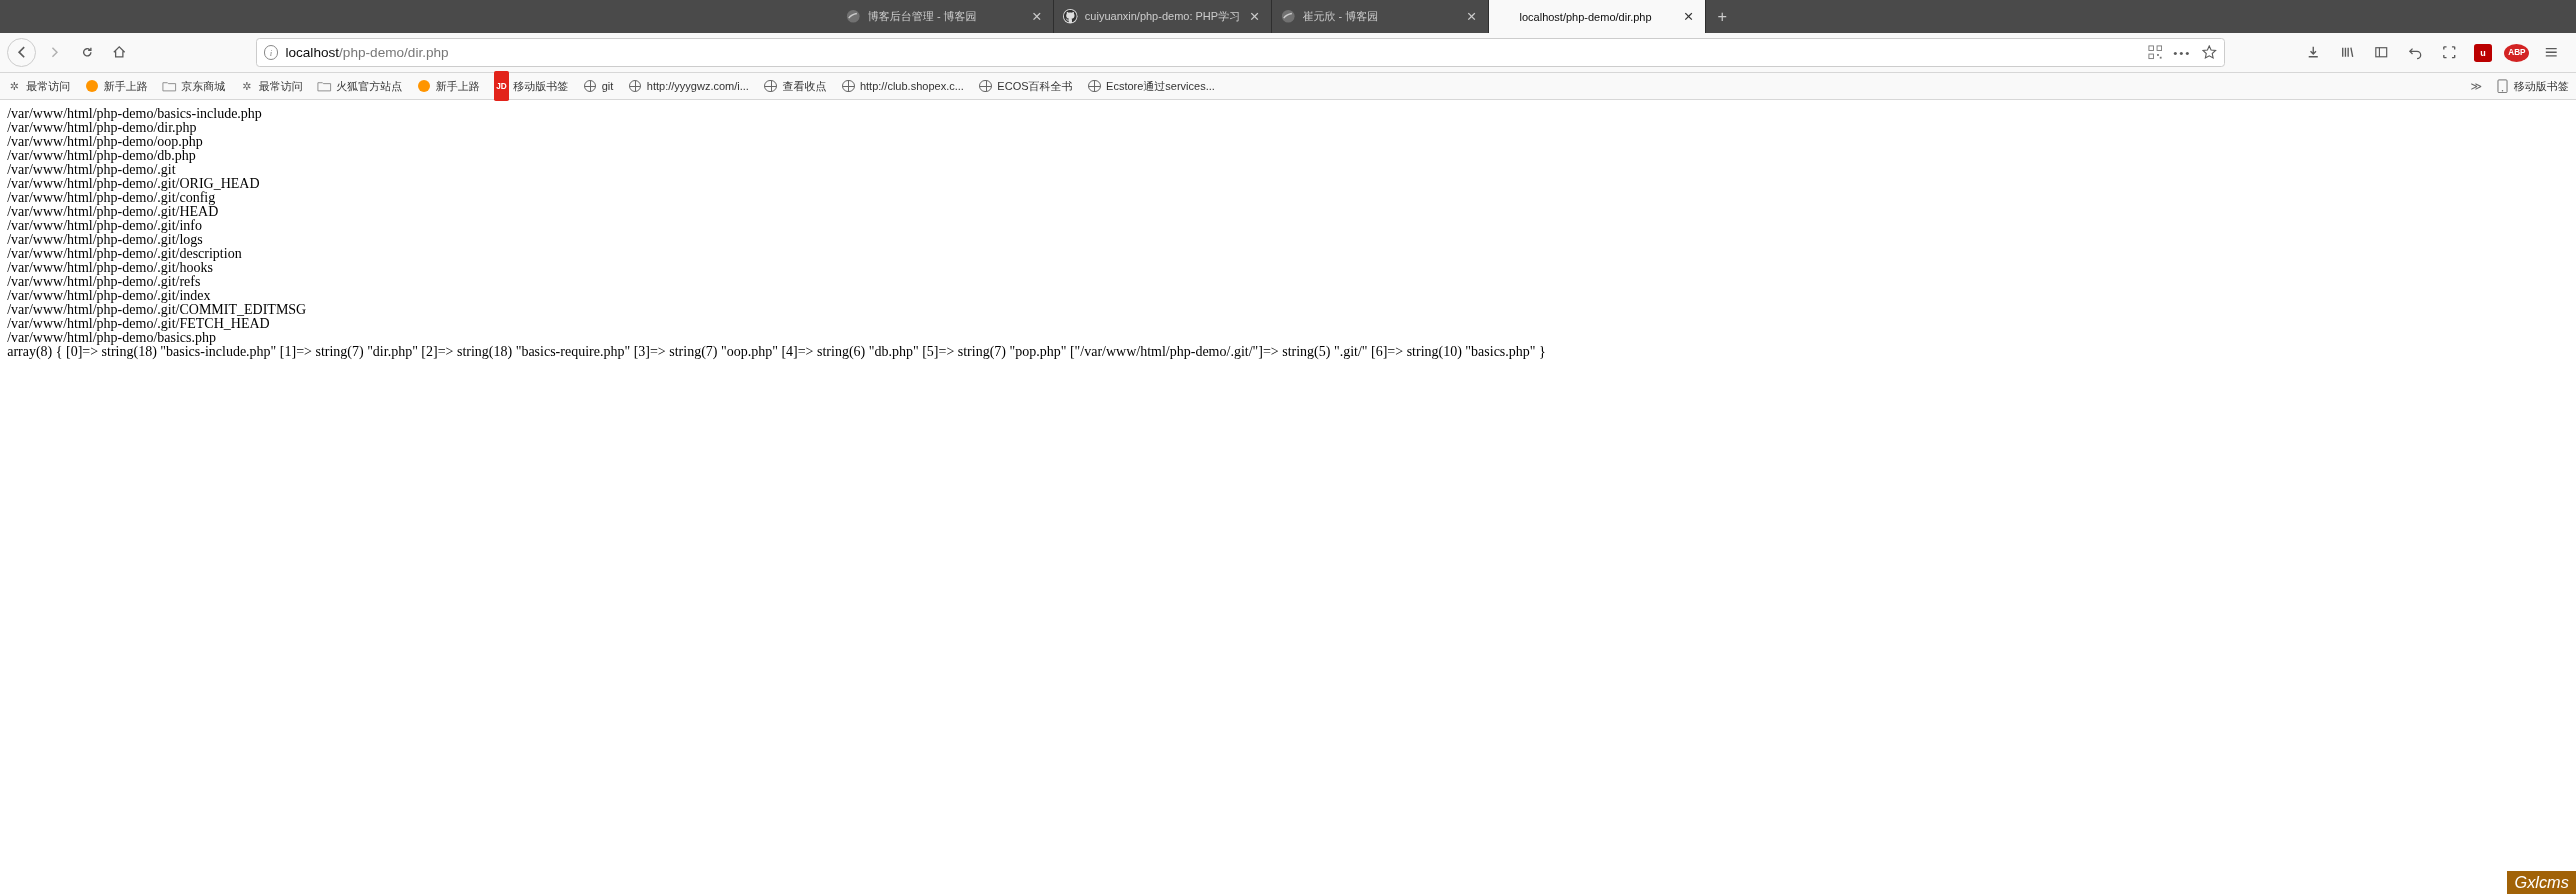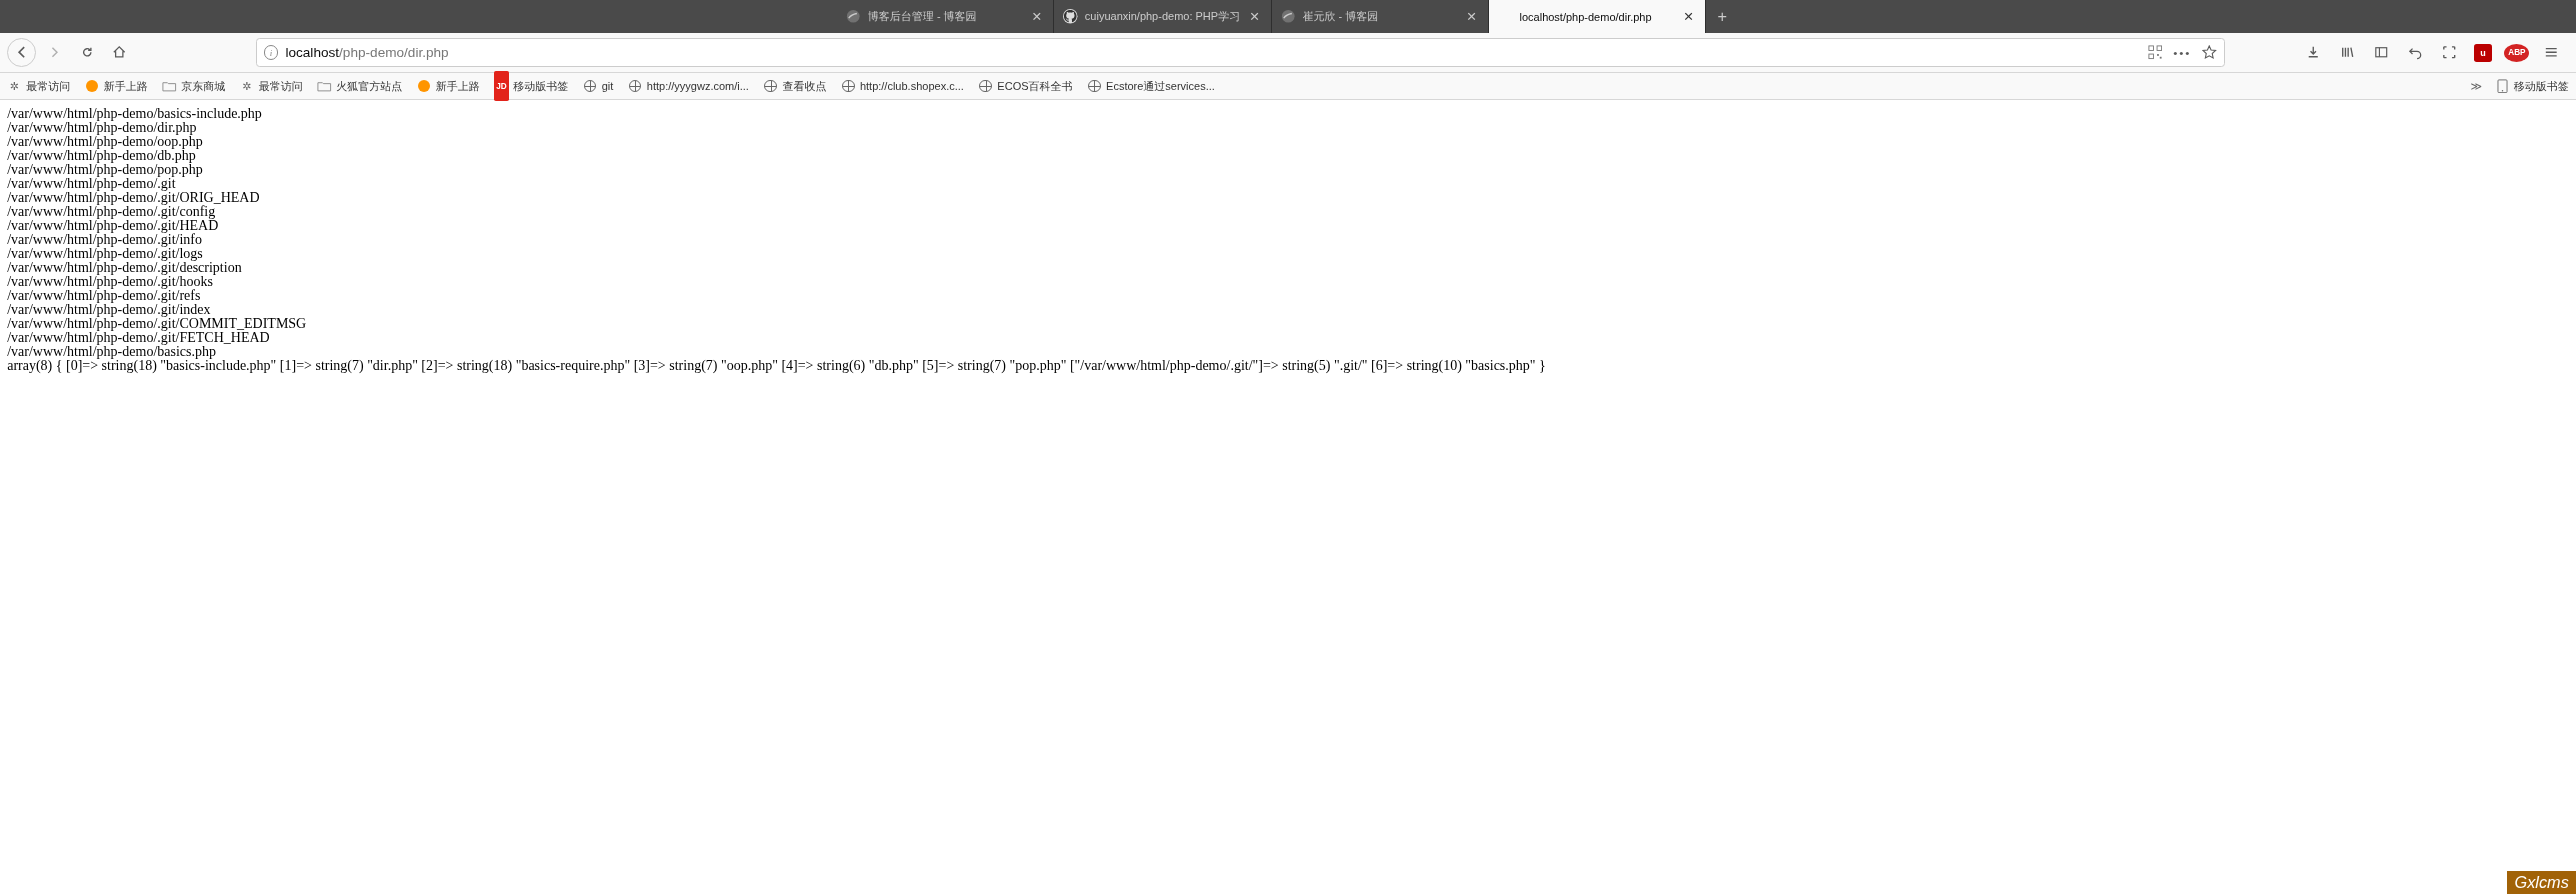--- a/index.html
+++ b/index.html
@@ -336,21 +336,20 @@
     </div>
   </div>
 </div>
 
 <div class="content">
   <div id="lines">
       <div class="line">/var/www/html/php-demo/basics-include.php</div>
       <div class="line">/var/www/html/php-demo/dir.php</div>
       <div class="line">/var/www/html/php-demo/oop.php</div>
       <div class="line">/var/www/html/php-demo/db.php</div>
-      <div class="line">/var/www/html/php-demo/pop.php</div>
       <div class="line">/var/www/html/php-demo/.git</div>
       <div class="line">/var/www/html/php-demo/.git/ORIG_HEAD</div>
       <div class="line">/var/www/html/php-demo/.git/config</div>
       <div class="line">/var/www/html/php-demo/.git/HEAD</div>
       <div class="line">/var/www/html/php-demo/.git/info</div>
       <div class="line">/var/www/html/php-demo/.git/logs</div>
       <div class="line">/var/www/html/php-demo/.git/description</div>
       <div class="line">/var/www/html/php-demo/.git/hooks</div>
       <div class="line">/var/www/html/php-demo/.git/refs</div>
       <div class="line">/var/www/html/php-demo/.git/index</div>

